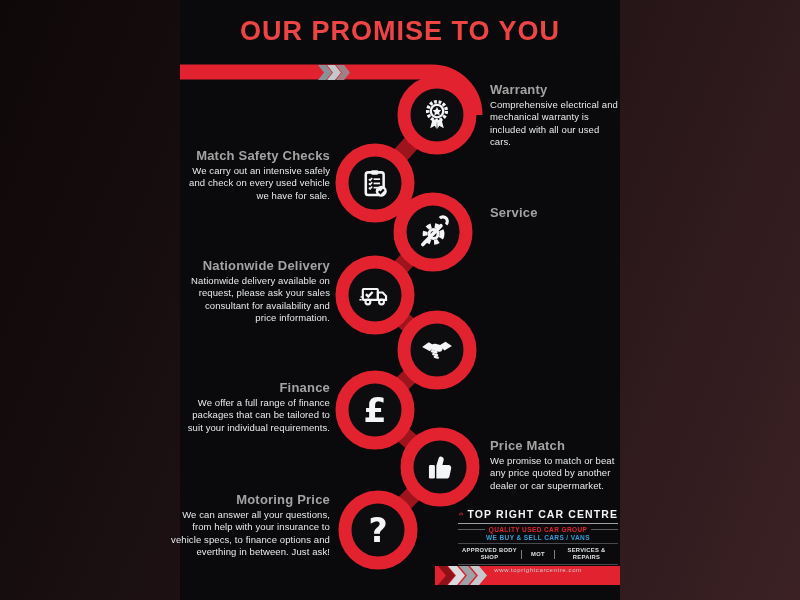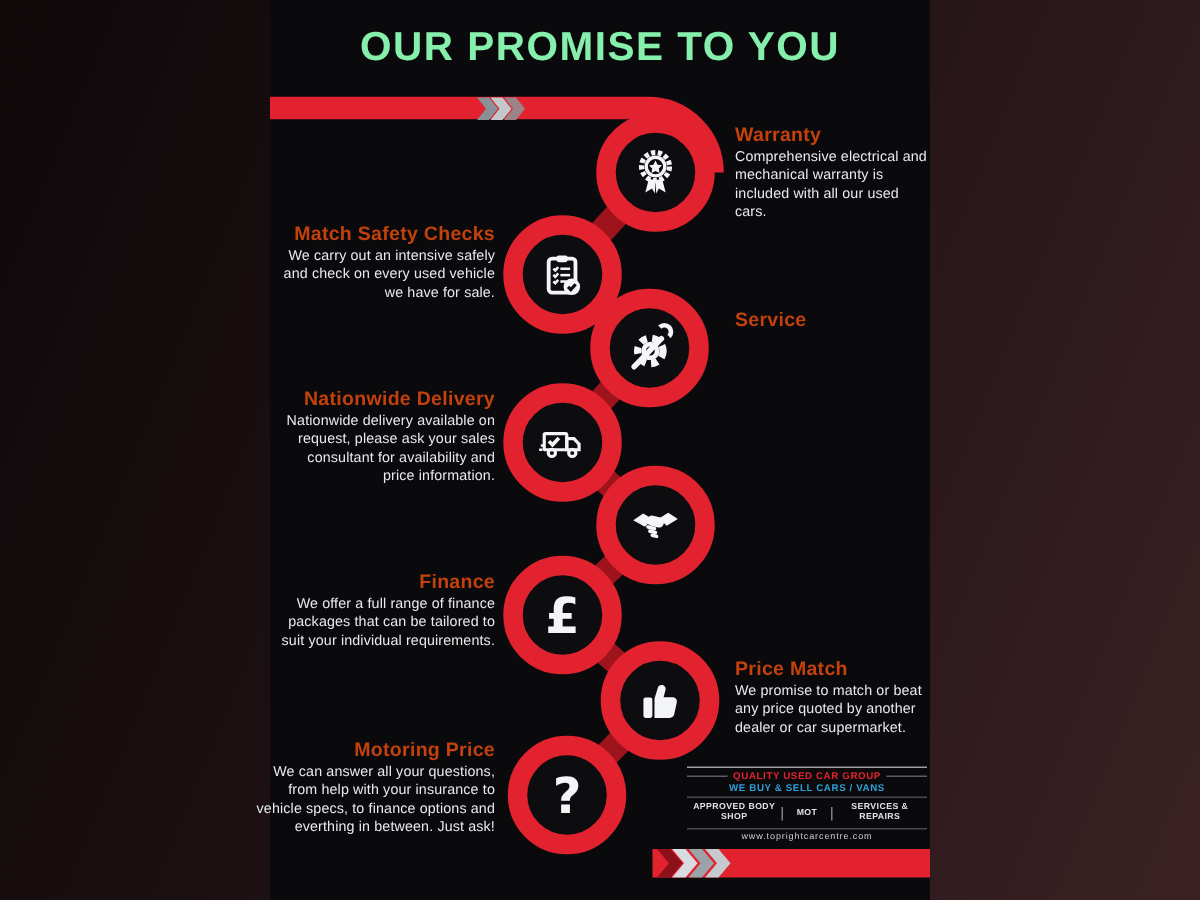--- a/index.html
+++ b/index.html
@@ -10,37 +10,37 @@
     position:relative; width:800px; height:600px;
     background:linear-gradient(112deg,#0e0809 0%,#1c1012 38%,#2b181b 70%,#3b2124 100%);
   }
   .poster {
     position:absolute; left:180px; top:0; width:440px; height:600px;
     background:#0a0a0c;
   }
   .title {
     position:absolute; top:16px; left:0; width:100%;
     text-align:center; font-size:27px; font-weight:700;
-    letter-spacing:1px; color:#86efac;
+    letter-spacing:1px; color:#ef4444;
   }
   .path-svg { position:absolute; left:0; top:0; width:440px; height:600px; }
 
   .icon-box {
     position:absolute; width:36px; height:36px;
     display:flex; align-items:center; justify-content:center;
   }
   .icon-box svg { width:34px; height:34px; }
   .glyph {
     color:#f4f5f6; font-size:33px; font-weight:700; line-height:1;
     font-family:"DejaVu Sans", sans-serif;
   }
 
   .block { position:absolute; }
   .block h2 {
-    color:#c2410c; font-size:13px; font-weight:700;
+    color:#a3a3a3; font-size:13px; font-weight:700;
     letter-spacing:.2px; margin-bottom:2px;
   }
   .block p {
     color:#e8eaec; font-size:9.5px; line-height:1.3; letter-spacing:.1px;
   }
   .block.left  { text-align:right; }
   .block.right { text-align:left; }
 
   
   .logo {
@@ -215,20 +215,26 @@
     <div class="block left" style="right:290px; top:380px; width:150px;">
       <h2>Finance</h2>
       <p>We offer a full range of finance packages that can be tailored to suit your individual requirements.</p>
     </div>
     <div class="block left" style="right:290px; top:492px; width:160px;">
       <h2>Motoring Price</h2>
       <p>We can answer all your questions, from help with your insurance to vehicle specs, to finance options and everthing in between. Just ask!</p>
     </div>
 
     <div class="logo">
+      <div class="logo-row">
+        <svg width="22" height="12" viewBox="0 0 26 13">
+          <path fill="#e32230" d="M4 13 L9 0 H12.4 L7.4 13 Z M11 13 L16 0 H19.4 L14.4 13 Z M18 13 L23 0 H26.4 L21.4 13 Z"></path>
+        </svg>
+        <span class="logo-name">TOP RIGHT CAR CENTRE</span>
+      </div>
       <div class="hr1"></div>
       <div class="tagline">
         <span class="ln"></span>
         <span class="tag-red">QUALITY USED CAR GROUP</span>
         <span class="ln"></span>
       </div>
       <div class="tag-blue">WE BUY &amp; SELL CARS / VANS</div>
       <div class="hr2"></div>
       <div class="services">
         <span class="cell">APPROVED BODY SHOP</span>

